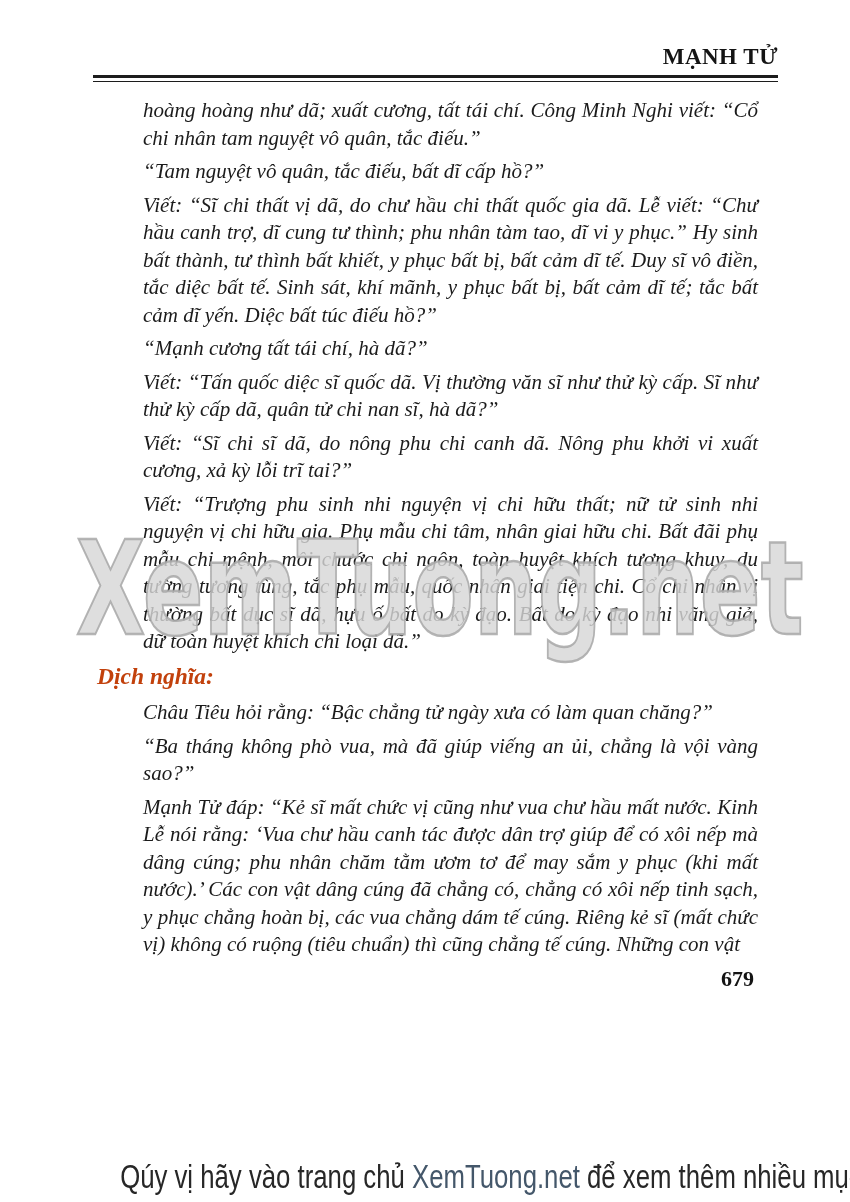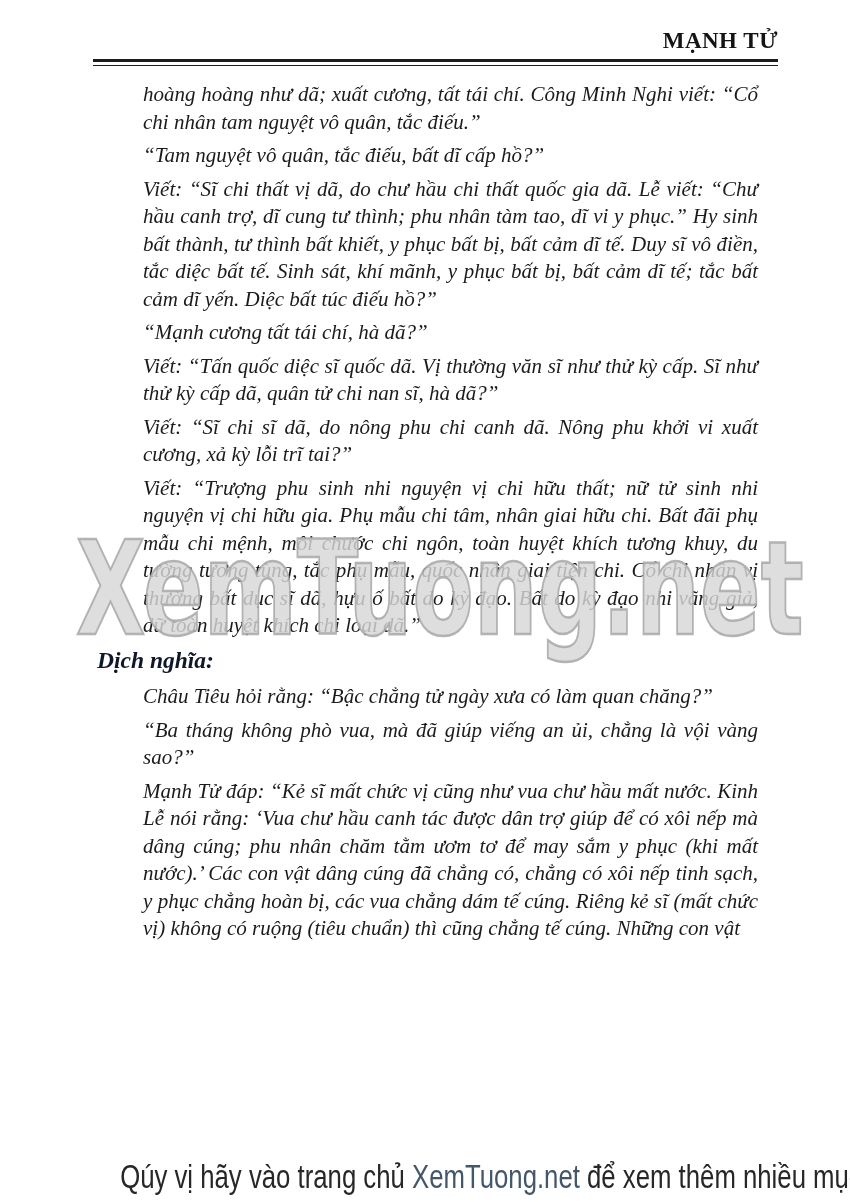--- a/index.html
+++ b/index.html
@@ -6,21 +6,21 @@
   .page {
     position: relative;
     width: 850px;
     height: 1202px;
     background: #ffffff;
     overflow: hidden;
     font-family: "Liberation Serif", "DejaVu Serif", serif;
     color: #1b1b1b;
   }
   .header-row {
-    padding-top: 28px;
+    padding-top: 44px;
     margin: 0 72px 0 93px;
     text-align: right;
   }
   .header-title {
     font-weight: bold;
     font-size: 23px;
     letter-spacing: 0.5px;
     color: #141414;
   }
   .double-rule {
@@ -34,21 +34,21 @@
     font-style: italic;
     font-size: 21px;
     line-height: 27.5px;
     text-align: justify;
   }
   .content p { margin: 4px 0 6px 0; }
   .section-heading {
     font-size: 23.5px;
     font-weight: bold;
     font-style: italic;
-    color: #0f172a;
+    color: #c2410c;
     margin: 7px 0 9px -46px;
     text-align: left;
   }
   .page-number {
     font-style: normal;
     font-weight: bold;
     font-size: 22px;
     text-align: right;
     padding-right: 4px;
     margin-top: 6px;
@@ -108,20 +108,21 @@
     <p>Viết: “Tấn quốc diệc sĩ quốc dã. Vị thường văn sĩ như thử kỳ cấp. Sĩ như thử kỳ cấp dã, quân tử chi nan sĩ, hà dã?”</p>
     <p>Viết: “Sĩ chi sĩ dã, do nông phu chi canh dã. Nông phu khởi vi xuất cương, xả kỳ lỗi trĩ tai?”</p>
     <p>Viết: “Trượng phu sinh nhi nguyện vị chi hữu thất; nữ tử sinh nhi nguyện vị chi hữu gia. Phụ mẫu chi tâm, nhân giai hữu chi. Bất đãi phụ mẫu chi mệnh, môi chước chi ngôn, toàn huyệt khích tương khuy, du tường tương tùng, tắc phụ mẫu, quốc nhân giai tiện chi. Cổ chi nhân vị thường bất dục sĩ dã, hựu ố bất do kỳ đạo. Bất do kỳ đạo nhi vãng giả, dữ toàn huyệt khích chi loại dã.”</p>
 
     <div class="section-heading">Dịch nghĩa:</div>
 
     <p>Châu Tiêu hỏi rằng: “Bậc chẳng tử ngày xưa có làm quan chăng?”</p>
     <p>“Ba tháng không phò vua, mà đã giúp viếng an ủi, chẳng là vội vàng sao?”</p>
     <p>Mạnh Tử đáp: “Kẻ sĩ mất chức vị cũng như vua chư hầu mất nước. Kinh Lễ nói rằng: ‘Vua chư hầu canh tác được dân trợ giúp để có xôi nếp mà dâng cúng; phu nhân chăm tằm ươm tơ để may sắm y phục (khi mất nước).’ Các con vật dâng cúng đã chẳng có, chẳng có xôi nếp tinh sạch, y phục chẳng hoàn bị, các vua chẳng dám tế cúng. Riêng kẻ sĩ (mất chức vị) không có ruộng (tiêu chuẩn) thì cũng chẳng tế cúng. Những con vật</p>
 
+    <div class="page-number">679</div>
   </div>
 
   <div class="watermark">XemTuong.net</div>
 
   <div class="footer">
     <span class="footer-inner"><span>Qúy vị hãy vào trang chủ </span><span class="footer-link">XemTuong.net</span><span> để xem thêm nhiều mục hay khác</span></span>
   </div>
 
 </div>
 

